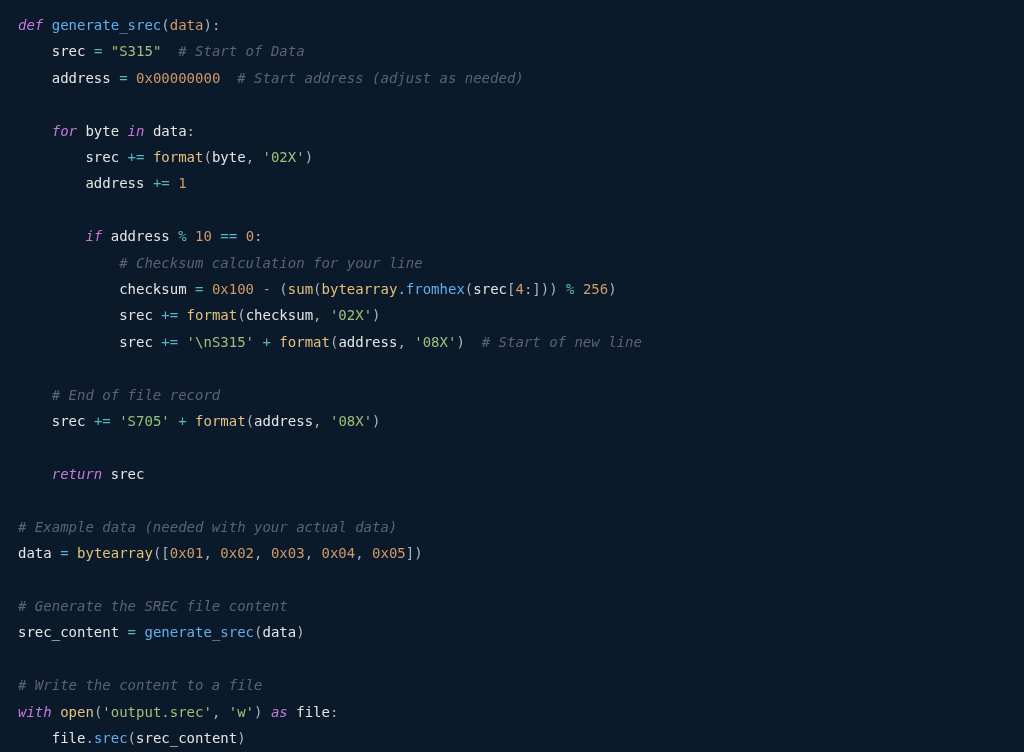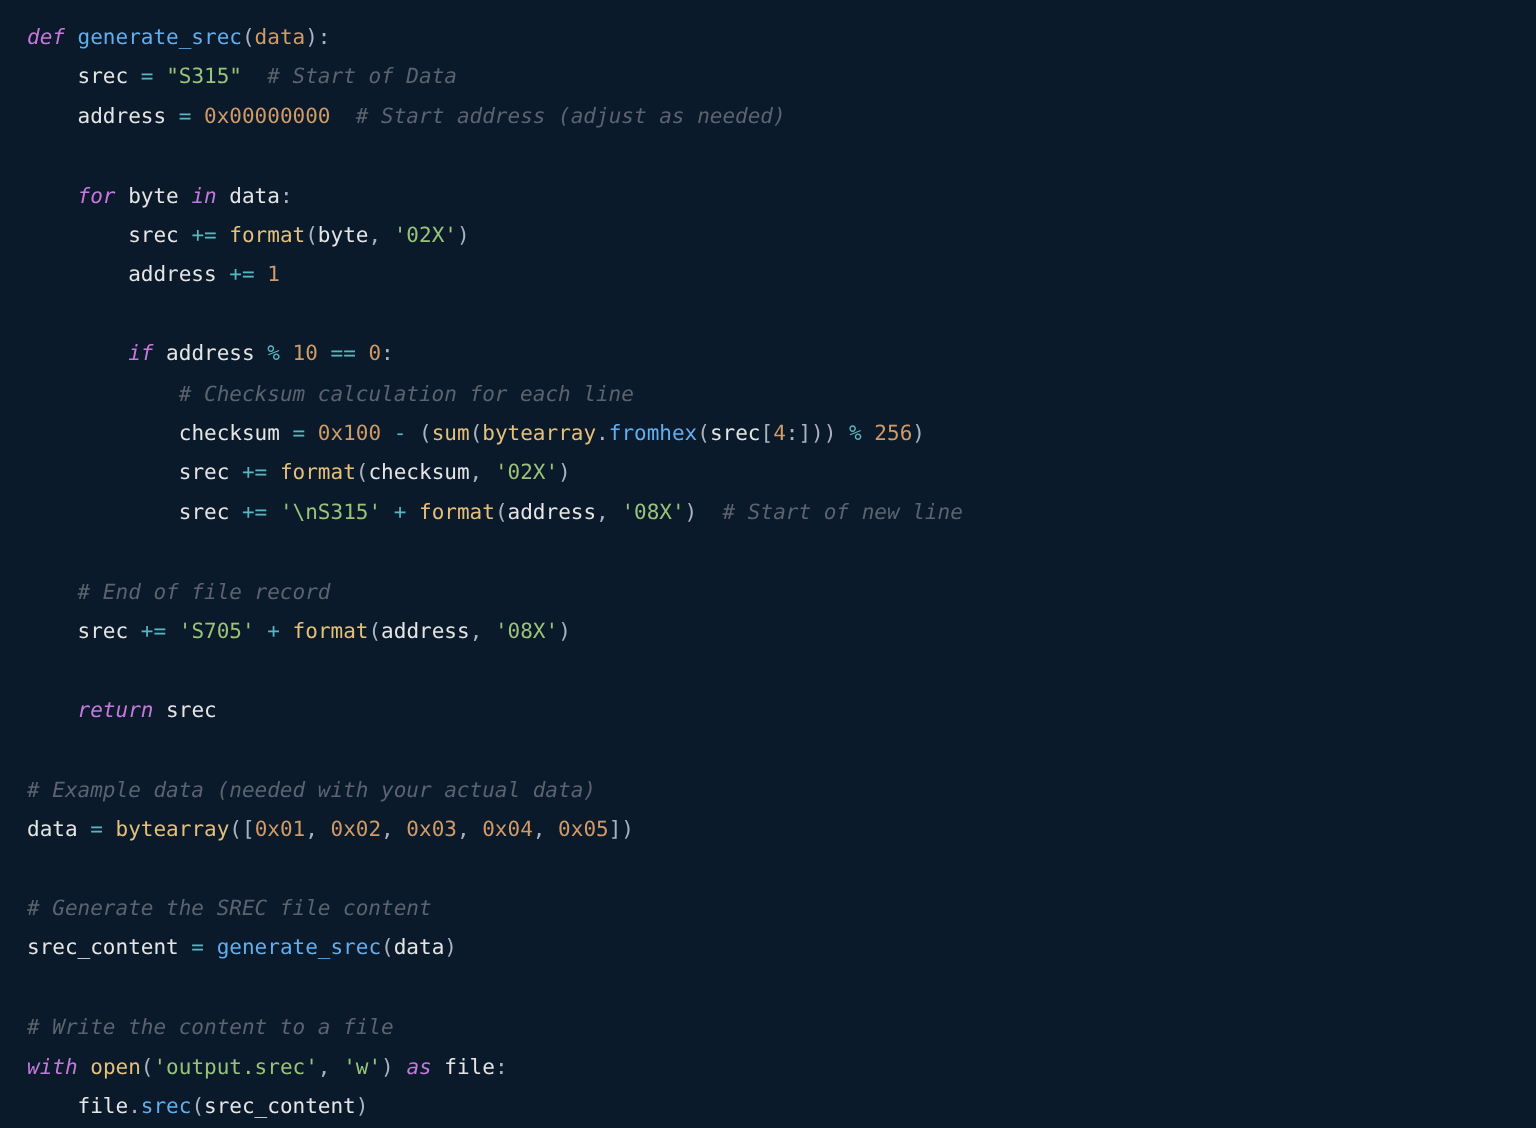--- a/index.html
+++ b/index.html
@@ -29,21 +29,21 @@
 
 <pre class="code" id="code-block"><span><span class="kw">def </span><span class="fn">generate_srec</span><span class="pun">(</span><span class="par">data</span><span class="pun">)</span><span class="pun">:</span></span>
 <span><span>    </span><span class="var">srec </span><span class="op">=</span><span class="var"> </span><span class="str">"S315"</span><span class="var">  </span><span class="cmt"># Start of Data</span></span>
 <span><span>    </span><span class="var">address </span><span class="op">=</span><span class="var"> </span><span class="num">0x00000000</span><span class="var">  </span><span class="cmt"># Start address (adjust as needed)</span></span>
 <span></span>
 <span><span>    </span><span class="kw">for </span><span class="var">byte </span><span class="kw">in </span><span class="var">data</span><span class="pun">:</span></span>
 <span><span>        </span><span class="var">srec </span><span class="op">+=</span><span class="var"> </span><span class="builtin">format</span><span class="pun">(</span><span class="var">byte</span><span class="pun">, </span><span class="str">'02X'</span><span class="pun">)</span></span>
 <span><span>        </span><span class="var">address </span><span class="op">+=</span><span class="var"> </span><span class="num">1</span></span>
 <span></span>
 <span><span>        </span><span class="kw">if </span><span class="var">address </span><span class="op">%</span><span class="var"> </span><span class="num">10</span><span class="var"> </span><span class="op">==</span><span class="var"> </span><span class="num">0</span><span class="pun">:</span></span>
-<span><span>            </span><span class="cmt"># Checksum calculation for each line</span></span>
+<span><span>            </span><span class="cmt"># Checksum calculation for your line</span></span>
 <span><span>            </span><span class="var">checksum </span><span class="op">=</span><span class="var"> </span><span class="num">0x100</span><span class="var"> </span><span class="op">-</span><span class="var"> </span><span class="pun">(</span><span class="builtin">sum</span><span class="pun">(</span><span class="builtin">bytearray</span><span class="pun">.</span><span class="meth">fromhex</span><span class="pun">(</span><span class="var">srec</span><span class="pun">[</span><span class="num">4</span><span class="pun">:]</span><span class="pun">))</span><span class="var"> </span><span class="op">%</span><span class="var"> </span><span class="num">256</span><span class="pun">)</span></span>
 <span><span>            </span><span class="var">srec </span><span class="op">+=</span><span class="var"> </span><span class="builtin">format</span><span class="pun">(</span><span class="var">checksum</span><span class="pun">, </span><span class="str">'02X'</span><span class="pun">)</span></span>
 <span><span>            </span><span class="var">srec </span><span class="op">+=</span><span class="var"> </span><span class="str">'\nS315'</span><span class="var"> </span><span class="op">+</span><span class="var"> </span><span class="builtin">format</span><span class="pun">(</span><span class="var">address</span><span class="pun">, </span><span class="str">'08X'</span><span class="pun">)</span><span class="var">  </span><span class="cmt"># Start of new line</span></span>
 <span></span>
 <span><span>    </span><span class="cmt"># End of file record</span></span>
 <span><span>    </span><span class="var">srec </span><span class="op">+=</span><span class="var"> </span><span class="str">'S705'</span><span class="var"> </span><span class="op">+</span><span class="var"> </span><span class="builtin">format</span><span class="pun">(</span><span class="var">address</span><span class="pun">, </span><span class="str">'08X'</span><span class="pun">)</span></span>
 <span></span>
 <span><span>    </span><span class="kw">return </span><span class="var">srec</span></span>
 <span></span>
 <span><span class="cmt"># Example data (needed with your actual data)</span></span>

